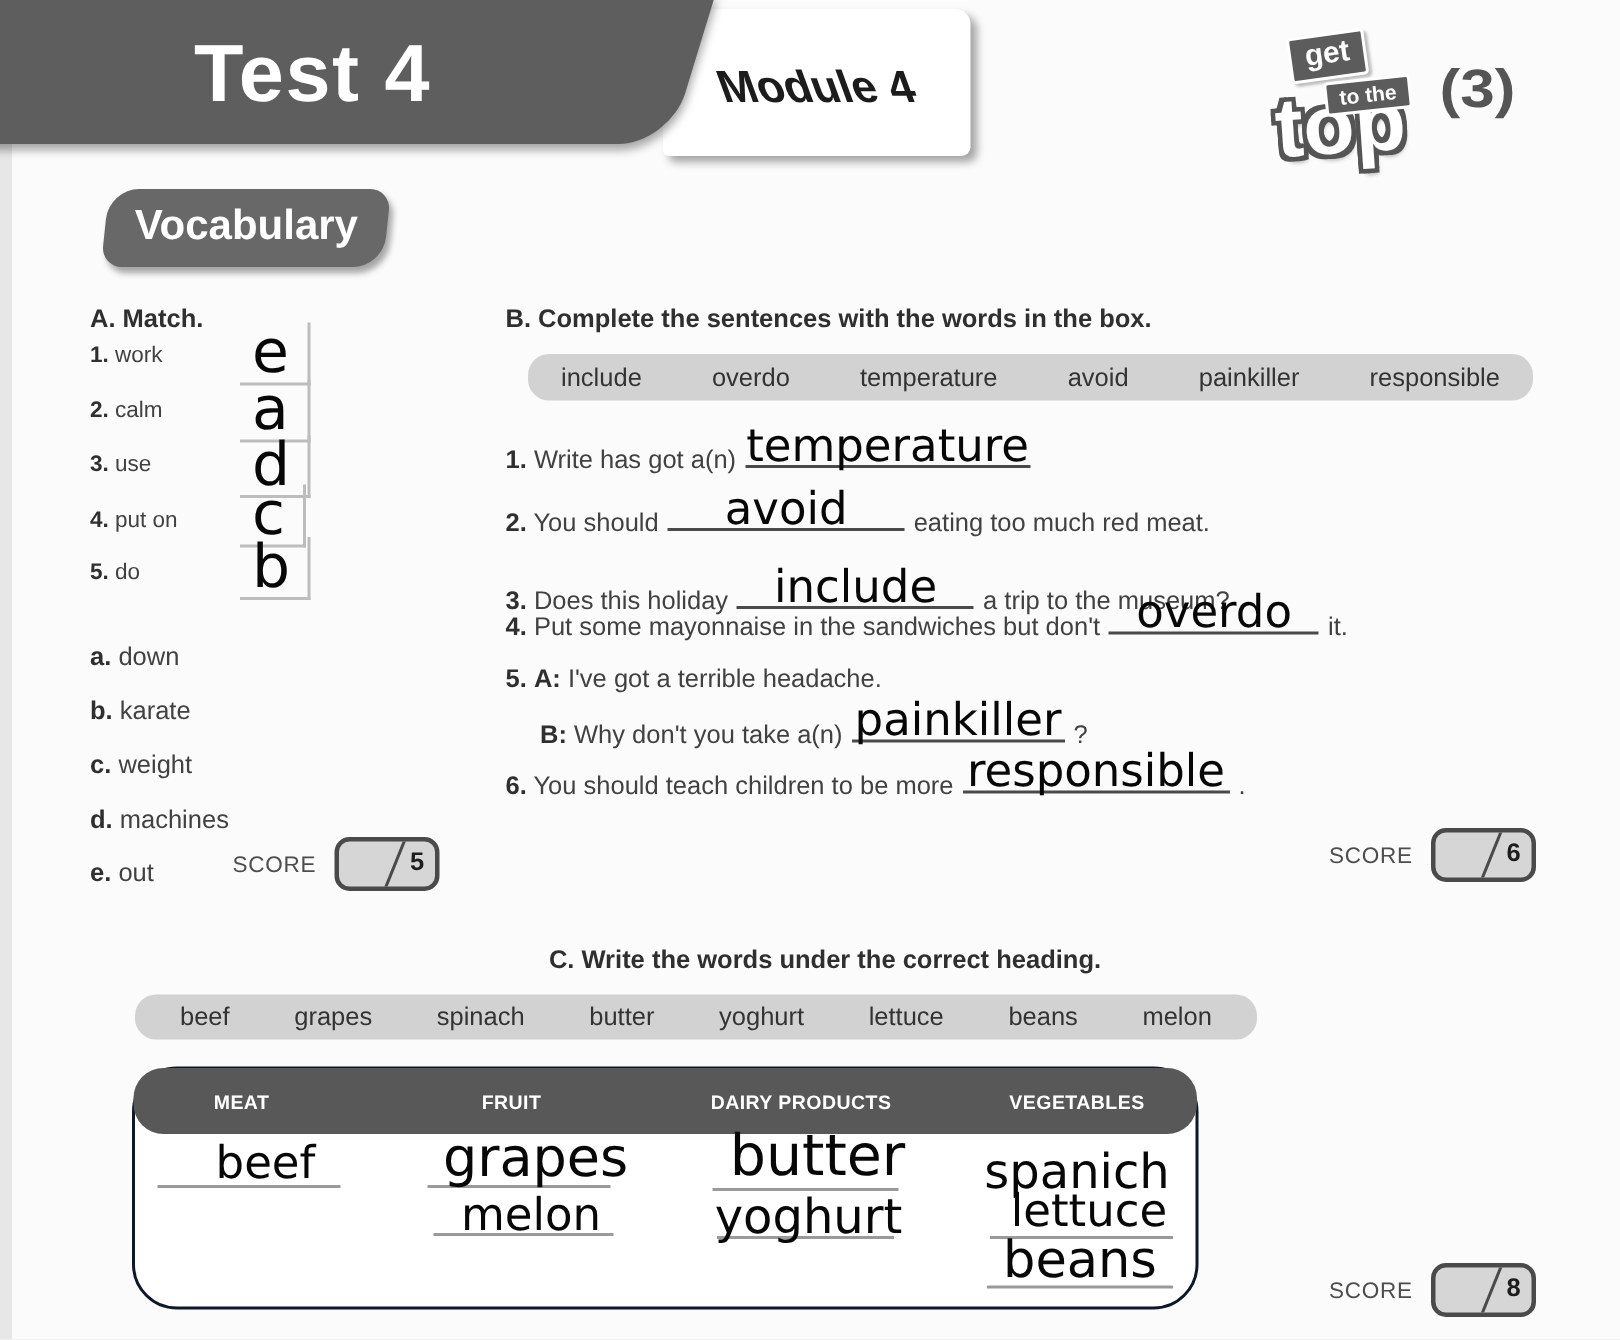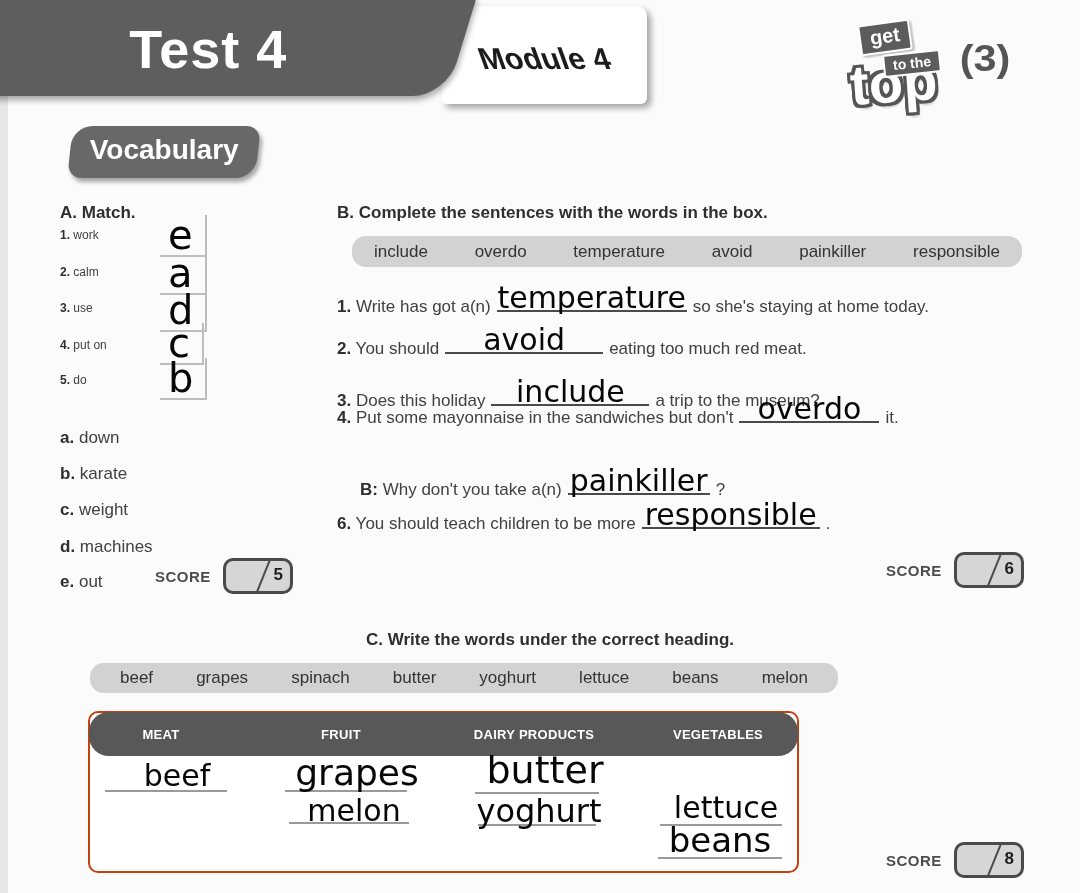--- a/index.html
+++ b/index.html
@@ -41,28 +41,28 @@
   .vocab-badge .txt{display:block;transform:skewX(6deg);color:#fff;font-weight:bold;font-size:28px;
       text-align:center;margin-top:8px;}
 
   
   .sec-head{font-weight:bold;font-size:17px;color:#2f2f2f;}
   .num{font-weight:bold;color:#2f2f2f;}
   .typed{font-family:"DejaVu Sans",sans-serif;color:#070707;}
 
   
   .secA{position:absolute;left:60px;top:203px;width:280px;}
-  .a-row{position:absolute;left:0;font-size:12px;white-space:nowrap;}
+  .a-row{position:absolute;left:0;font-size:15px;white-space:nowrap;}
   .a-ans{position:absolute;left:100px;font-size:40px;line-height:1;
       border-right:2px solid #bdbdbd;border-bottom:2px solid #bdbdbd;padding:0 12px 0 8px;}
   .opt-row{position:absolute;left:0;font-size:17px;white-space:nowrap;}
 
   
   .score{position:absolute;display:flex;align-items:center;gap:12px;}
-  .score-label{font-weight:bold;font-size:15px;color:#4d4d4d;letter-spacing:0.5px;}
+  .score-label{font-weight:normal;font-size:15px;color:#4d4d4d;letter-spacing:0.5px;}
   .score-box{position:relative;width:64px;height:30px;background:#d6d6d6;border:3px solid #4a4a4a;
       border-radius:10px;overflow:hidden;}
   .score-box .slash{position:absolute;left:36px;top:-4px;width:2px;height:40px;background:#4a4a4a;
       transform:rotate(22deg);}
   .score-box .max{position:absolute;right:7px;top:4px;font-weight:bold;font-size:17px;color:#1d1d1d;}
 
   
   .secB{position:absolute;left:337px;top:203px;width:700px;}
   .word-box{position:absolute;background:#d2d2d2;border-radius:14px;display:flex;
       align-items:center;justify-content:space-between;font-size:17px;color:#333;}
@@ -70,21 +70,21 @@
   .sentence{position:absolute;left:0;font-size:17px;white-space:nowrap;}
   .blank{position:relative;display:inline-block;border-bottom:2px solid #4a4a4a;height:4px;
       margin:0 6px;vertical-align:baseline;}
   .blank .ans{position:absolute;left:50%;bottom:0;transform:translateX(-50%);
       font-size:30px;line-height:0.85;white-space:nowrap;}
 
   
   .secC{position:absolute;left:60px;top:630px;width:980px;text-align:center;}
   .c-box{left:30px;top:33px;width:748px;height:30px;padding:0 30px;box-sizing:border-box;}
   .c-table{position:absolute;left:28px;top:81px;width:707px;height:158px;background:#fff;
-      border:2px solid #c2410c;border-radius:10px;}
+      border:2px solid #0f172a;border-radius:30px;}
   .c-thead{position:absolute;left:-1px;top:-1px;width:709px;height:44px;background:#585858;
       border-radius:20px;}
   .c-th{position:absolute;top:15px;transform:translateX(-50%);color:#fff;font-weight:bold;
       font-size:13px;letter-spacing:0.3px;white-space:nowrap;}
   .c-ans{position:absolute;transform:translateX(-50%);line-height:1;white-space:nowrap;}
   .c-line{position:absolute;height:2px;background:#9a9a9a;}
 </style>
 </head>
 <body>
 
@@ -146,38 +146,43 @@
       <span>include</span>
       <span>overdo</span>
       <span>temperature</span>
       <span>avoid</span>
       <span>painkiller</span>
       <span>responsible</span>
     </div>
 
     <div class="sentence" style="top:94px">
       <span class="num">1.</span>
-      <span>Write has got a(n)</span><span class="blank" style="width:190px"><span class="ans typed">temperature</span></span><span>so she's staying at home today.</span>
+      <span>Write has got a(n)</span><span class="blank" style="width:190px"><span class="ans typed">temperature</span></span>
     </div>
 
     <div class="sentence" style="top:136px">
       <span class="num">2.</span>
       <span>You should</span><span class="blank" style="width:158px"><span class="ans typed">avoid</span></span><span>eating too much red meat.</span>
     </div>
 
     <div class="sentence" style="top:188px">
       <span class="num">3.</span>
       <span>Does this holiday</span><span class="blank" style="width:158px"><span class="ans typed">include</span></span><span>a trip to the museum?</span>
     </div>
 
     <div class="sentence" style="top:205px">
       <span class="num">4.</span>
       <span>Put some mayonnaise in the sandwiches but don't</span><span class="blank" style="width:140px"><span class="ans typed">overdo</span></span><span>it.</span>
     </div>
 
+    <div class="sentence" style="top:240px">
+      <span class="num">5.</span>
+      <span class="num">A:</span>
+      <span>I've got a terrible headache.</span>
+    </div>
     <div class="sentence" style="top:277px;left:23px">
       <span class="num">B:</span>
       <span>Why don't you take a(n)</span><span class="blank" style="width:142px"><span class="ans typed">painkiller</span></span><span>?</span>
     </div>
 
     <div class="sentence" style="top:311px">
       <span class="num">6.</span>
       <span>You should teach children to be more</span><span class="blank" style="width:178px"><span class="ans typed">responsible</span></span><span>.</span>
     </div>
   </div>
@@ -218,20 +223,21 @@
       <div class="c-line" style="left:385px;top:79px;width:124px"></div>
       <div class="c-line" style="left:388px;top:111px;width:118px"></div>
       <div class="c-line" style="left:570px;top:111px;width:122px"></div>
       <div class="c-line" style="left:568px;top:144px;width:124px"></div>
 
       <span class="c-ans typed" style="left:87px;top:48px;font-size:30px">beef</span>
       <span class="c-ans typed" style="left:267px;top:42px;font-size:36px">grapes</span>
       <span class="c-ans typed" style="left:264px;top:83px;font-size:30px">melon</span>
       <span class="c-ans typed" style="left:455px;top:38px;font-size:38px">butter</span>
       <span class="c-ans typed" style="left:449px;top:82px;font-size:32px">yoghurt</span>
+      <span class="c-ans typed" style="left:628px;top:52px;font-size:32px">spanich</span>
       <span class="c-ans typed" style="left:636px;top:80px;font-size:30px">lettuce</span>
       <span class="c-ans typed" style="left:630px;top:110px;font-size:34px">beans</span>
     </div>
   </div>
 
   <div class="score" style="left:886px;top:842px">
     <span class="score-label">SCORE</span>
     <span class="score-box">
         <span class="slash"></span>
         <span class="max">8</span>

